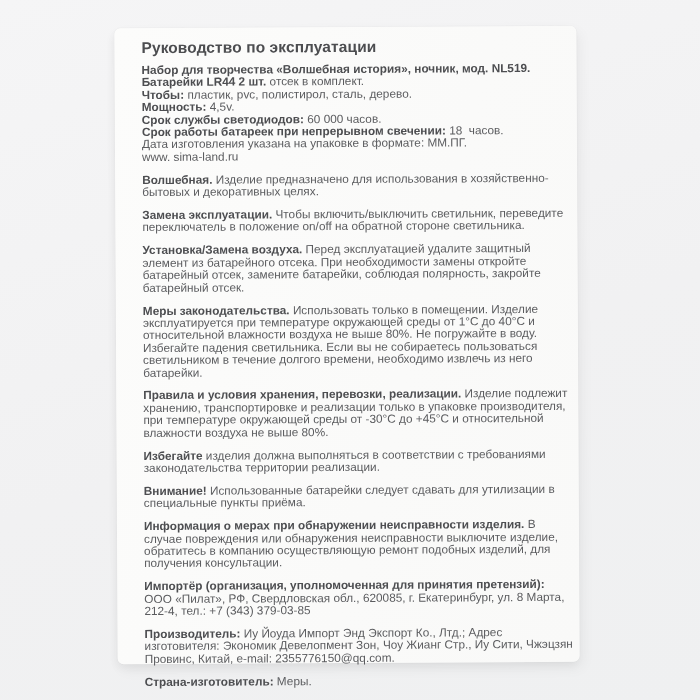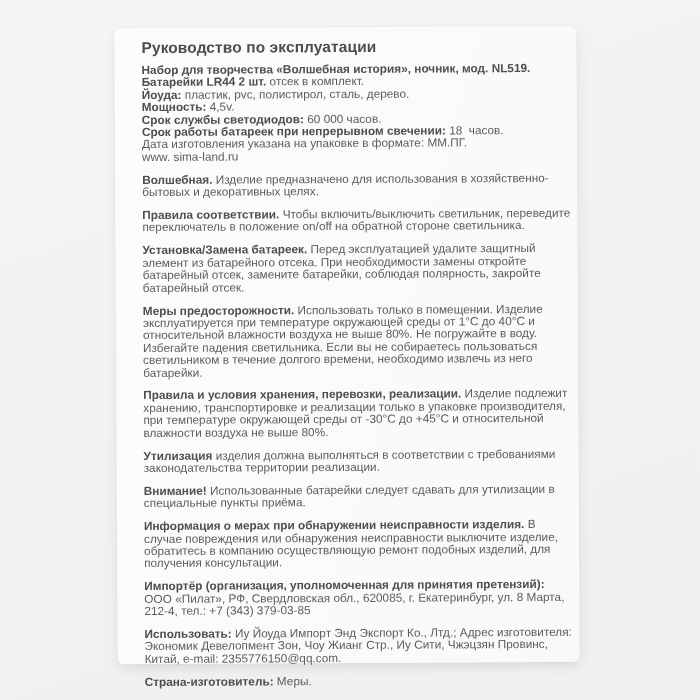--- a/index.html
+++ b/index.html
@@ -66,34 +66,34 @@
 <body>
 
 <div class="sheet">
   <div class="content">
 
     <h1 class="title">Руководство по эксплуатации</h1>
 
     <div class="specs">
       <div class="line"><b>Набор для творчества «Волшебная история», ночник, мод. NL519.</b><span></span></div>
       <div class="line"><b>Батарейки LR44 2 шт.</b><span> отсек в комплект.</span></div>
-      <div class="line"><b>Йоуда:</b><span> пластик, pvc, полистирол, сталь, дерево.</span></div>
+      <div class="line"><b>Чтобы:</b><span> пластик, pvc, полистирол, сталь, дерево.</span></div>
       <div class="line"><b>Мощность:</b><span> 4,5v.</span></div>
       <div class="line"><b>Срок службы светодиодов:</b><span> 60 000 часов.</span></div>
       <div class="line"><b>Срок работы батареек при непрерывном свечении:</b><span> 18  часов.</span></div>
       <div class="line"><b></b><span>Дата изготовления указана на упаковке в формате: ММ.ПГ.</span></div>
       <div class="line"><b></b><span>www. sima-land.ru</span></div>
     </div>
 
     <p class="para"><b>Волшебная.</b><span> Изделие предназначено для использования в хозяйственно-бытовых и декоративных целях.</span></p>
-    <p class="para"><b>Правила соответствии.</b><span> Чтобы включить/выключить светильник, переведите переключатель в положение on/off на обратной стороне светильника.</span></p>
-    <p class="para"><b>Установка/Замена батареек.</b><span> Перед эксплуатацией удалите защитный элемент из батарейного отсека. При необходимости замены откройте батарейный отсек, замените батарейки, соблюдая полярность, закройте батарейный отсек.</span></p>
-    <p class="para"><b>Меры предосторожности.</b><span> Использовать только в помещении. Изделие эксплуатируется при температуре окружающей среды от 1°С до 40°С и относительной влажности воздуха не выше 80%. Не погружайте в воду. Избегайте падения светильника. Если вы не собираетесь пользоваться светильником в течение долгого времени, необходимо извлечь из него батарейки.</span></p>
+    <p class="para"><b>Замена эксплуатации.</b><span> Чтобы включить/выключить светильник, переведите переключатель в положение on/off на обратной стороне светильника.</span></p>
+    <p class="para"><b>Установка/Замена воздуха.</b><span> Перед эксплуатацией удалите защитный элемент из батарейного отсека. При необходимости замены откройте батарейный отсек, замените батарейки, соблюдая полярность, закройте батарейный отсек.</span></p>
+    <p class="para"><b>Меры законодательства.</b><span> Использовать только в помещении. Изделие эксплуатируется при температуре окружающей среды от 1°С до 40°С и относительной влажности воздуха не выше 80%. Не погружайте в воду. Избегайте падения светильника. Если вы не собираетесь пользоваться светильником в течение долгого времени, необходимо извлечь из него батарейки.</span></p>
     <p class="para"><b>Правила и условия хранения, перевозки, реализации.</b><span> Изделие подлежит хранению, транспортировке и реализации только в упаковке производителя, при температуре окружающей среды от -30°С до +45°С и относительной влажности воздуха не выше 80%.</span></p>
-    <p class="para"><b>Утилизация</b><span> изделия должна выполняться в соответствии с требованиями законодательства территории реализации.</span></p>
+    <p class="para"><b>Избегайте</b><span> изделия должна выполняться в соответствии с требованиями законодательства территории реализации.</span></p>
     <p class="para"><b>Внимание!</b><span> Использованные батарейки следует сдавать для утилизации в специальные пункты приёма.</span></p>
     <p class="para"><b>Информация о мерах при обнаружении неисправности изделия.</b><span> В случае повреждения или обнаружения неисправности выключите изделие, обратитесь в компанию осуществляющую ремонт подобных изделий, для получения консультации.</span></p>
     <p class="para"><b>Импортёр (организация, уполномоченная для принятия претензий):</b><span> ООО «Пилат», РФ, Свердловская обл., 620085, г. Екатеринбург, ул. 8 Марта, 212-4, тел.: +7 (343) 379-03-85</span></p>
-    <p class="para"><b>Использовать:</b><span> Иу Йоуда Импорт Энд Экспорт Ко., Лтд.; Адрес изготовителя: Экономик Девелопмент Зон, Чоу Жианг Стр., Иу Сити, Чжэцзян Провинс, Китай, e-mail: 2355776150@qq.com.</span></p>
+    <p class="para"><b>Производитель:</b><span> Иу Йоуда Импорт Энд Экспорт Ко., Лтд.; Адрес изготовителя: Экономик Девелопмент Зон, Чоу Жианг Стр., Иу Сити, Чжэцзян Провинс, Китай, e-mail: 2355776150@qq.com.</span></p>
     <p class="para"><b>Страна-изготовитель:</b><span> Меры.</span></p>
 
   </div>
 </div>
 
 </body></html>

